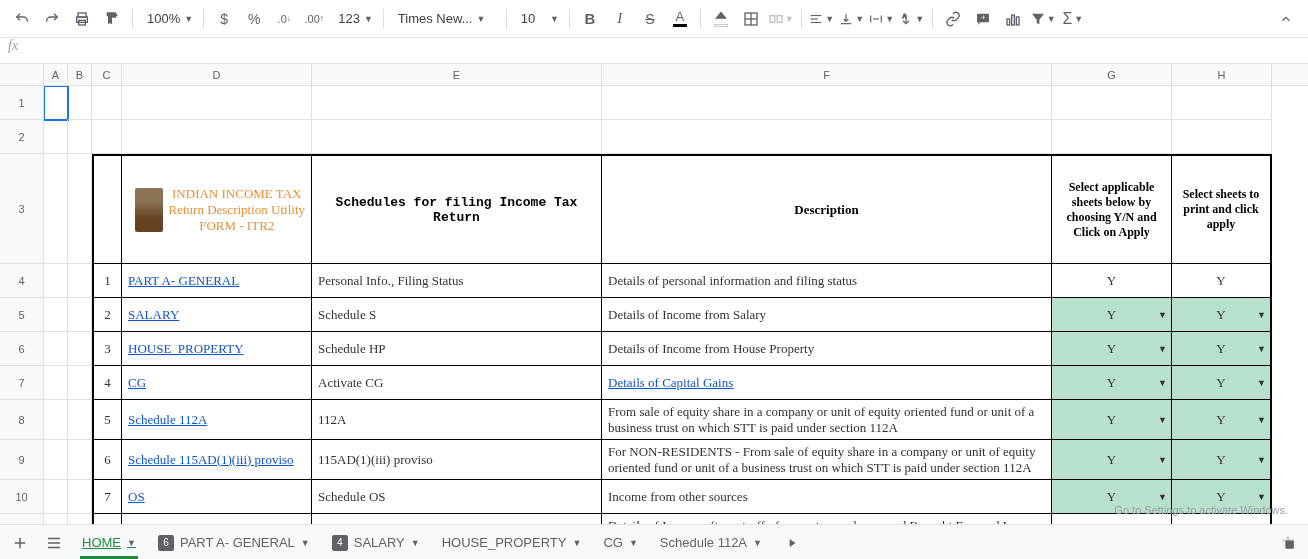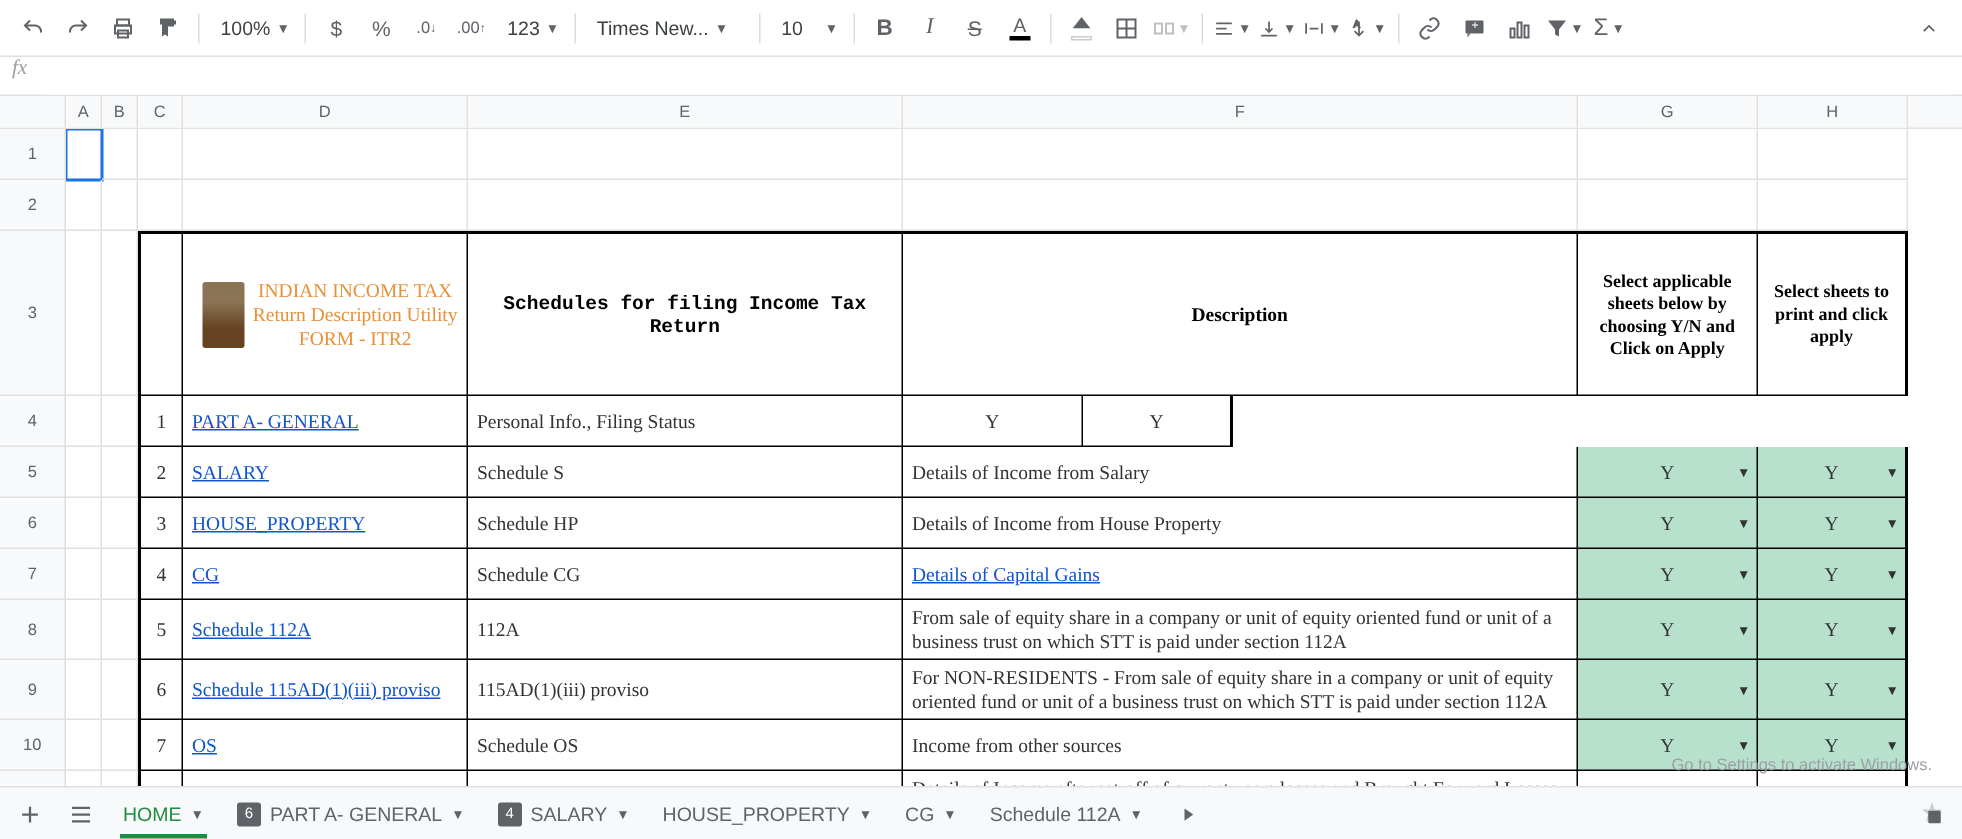--- a/index.html
+++ b/index.html
@@ -35,21 +35,21 @@
 .yn-plain { justify-content: center; position: relative; }
 .yn-dd { position: absolute; right: 4px; font-size: 9px; color: #333; }
 
 .emblem-tag { color: #e69138; font-family: 'Times New Roman', serif; font-size: 13px; text-align: center; }
 .emblem-box { display: flex; align-items: center; justify-content: center; gap: 6px; }
 .emblem-img { width: 28px; height: 44px; background: linear-gradient(#8b7355 30%, #654321 70%); border-radius: 2px; }
 
 .sheet-tabs { height: 36px; display: flex; align-items: center; border-top: 1px solid #e0e0e0; background: #f8f9fa; padding: 0 4px; gap: 2px; }
 .st-btn { width: 32px; height: 32px; display: flex; align-items: center; justify-content: center; cursor: pointer; color: #5f6368; }
 .st-tab { height: 32px; display: flex; align-items: center; padding: 0 10px; gap: 6px; cursor: pointer; color: #5f6368; font-size: 13px; border-radius: 4px 4px 0 0; position: relative; }
-.st-tab.active { color: #1e8e3e; font-weight: 500; }
+.st-tab.active { color: #1e8e3e; font-weight: 500; text-decoration: underline; }
 .st-tab.active::after { content: ''; position: absolute; bottom: 0; left: 8px; right: 8px; height: 3px; background: #1e8e3e; }
 .tab-badge { width: 16px; height: 16px; background: #5f6368; color: #fff; font-size: 10px; display: flex; align-items: center; justify-content: center; border-radius: 2px; }
 .st-dd { font-size: 9px; color: #5f6368; }
 
 .watermark { position: absolute; right: 20px; bottom: 8px; color: #9aa0a6; font-size: 16px; font-family: 'Segoe UI', sans-serif; pointer-events: none; z-index: 10; }
 .watermark-sub { font-size: 11px; }
 
 .underline-bar { height: 3px; background: #000; width: 14px; }
 .color-bar { height: 3px; width: 14px; }
 
@@ -275,20 +275,21 @@
       </div>
       <div class="row" style="height: 34px;">
         <div class="row-h">4</div>
         <div class="cell" style="width: 24px;"></div>
         <div class="cell" style="width: 24px;"></div>
         <div class="doc-cell num-cell" style="width: 30px; border-left: 2px solid rgb(0, 0, 0);">1</div>
         <div class="doc-cell" style="width: 190px;">
           <span class="link">PART A- GENERAL</span>
         </div>
         <div class="doc-cell" style="width: 290px;">Personal Info., Filing Status</div>
+        <div class="doc-cell" style="width: 450px;">Details of personal information and filing status</div>
         <div class="doc-cell yn-plain" style="width: 120px;">Y</div>
         <div class="doc-cell yn-plain" style="width: 100px; border-right: 2px solid rgb(0, 0, 0);">Y</div>
       </div>
       <div class="row" style="height: 34px;">
         <div class="row-h">5</div>
         <div class="cell" style="width: 24px;"></div>
         <div class="cell" style="width: 24px;"></div>
         <div class="doc-cell num-cell" style="width: 30px; border-left: 2px solid rgb(0, 0, 0);">2</div>
         <div class="doc-cell" style="width: 190px;">
           <span class="link">SALARY</span>
@@ -312,21 +313,21 @@
         <div class="doc-cell yn-cell" style="width: 100px; border-right: 2px solid rgb(0, 0, 0);">Y<span class="yn-dd">▼</span></div>
       </div>
       <div class="row" style="height: 34px;">
         <div class="row-h">7</div>
         <div class="cell" style="width: 24px;"></div>
         <div class="cell" style="width: 24px;"></div>
         <div class="doc-cell num-cell" style="width: 30px; border-left: 2px solid rgb(0, 0, 0);">4</div>
         <div class="doc-cell" style="width: 190px;">
           <span class="link">CG</span>
         </div>
-        <div class="doc-cell" style="width: 290px;">Schedule CG</div>
+        <div class="doc-cell" style="width: 290px;">Activate CG</div>
         <div class="doc-cell" style="width: 450px;">
           <span class="link">Details of Capital Gains</span>
         </div>
         <div class="doc-cell yn-cell" style="width: 120px;">Y<span class="yn-dd">▼</span></div>
         <div class="doc-cell yn-cell" style="width: 100px; border-right: 2px solid rgb(0, 0, 0);">Y<span class="yn-dd">▼</span></div>
       </div>
       <div class="row" style="height: 40px;">
         <div class="row-h">8</div>
         <div class="cell" style="width: 24px;"></div>
         <div class="cell" style="width: 24px;"></div>

